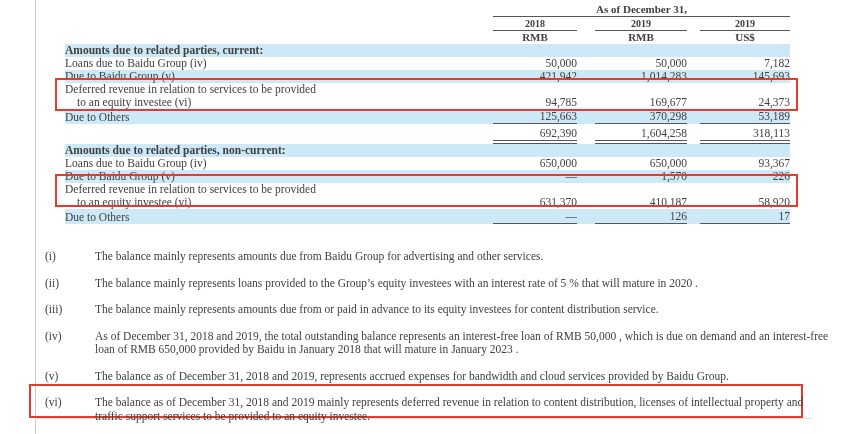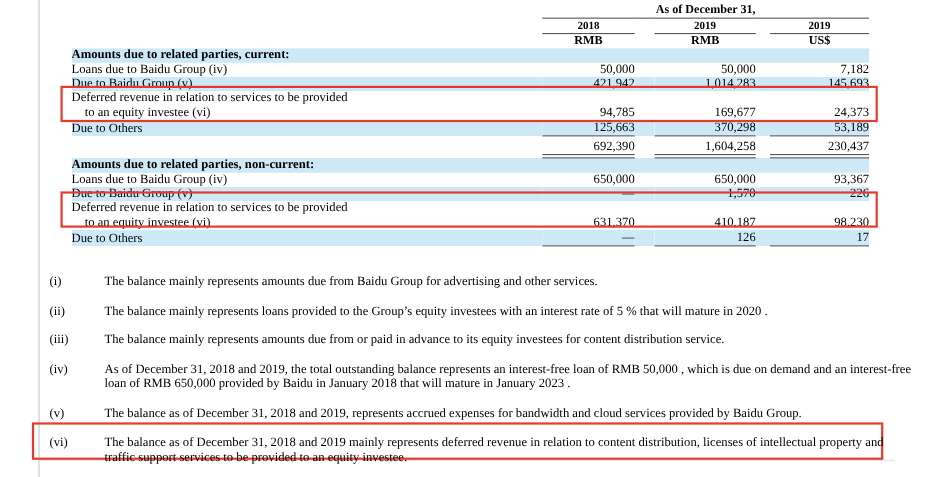--- a/index.html
+++ b/index.html
@@ -1,18 +1,18 @@
 <!DOCTYPE html>
 <html><head>
 <meta charset="utf-8">
 <style>
   html,body { margin:0; padding:0; background:#ffffff; }
   .page {
     position:relative; width:844px; height:434px; background:#ffffff;
-    font-family:"Liberation Serif","DejaVu Serif",serif; color:#000000;
+    font-family:"Liberation Serif","DejaVu Serif",serif; color:#404040;
     overflow:hidden;
   }
   .vline { position:absolute; left:35px; top:0; width:1px; height:434px; background:#c9c9c9; }
   .hline-bottom { position:absolute; left:35px; top:418px; width:778px; height:1px; background:#e2e2e2; }
 
   
   table.fin { position:absolute; left:65px; top:3px; width:725px; border-collapse:collapse; table-layout:fixed; font-size:11.5px; }
   table.fin td { padding:0; height:13px; line-height:13px; white-space:nowrap; overflow:hidden; vertical-align:bottom; }
   td.lbl { text-align:left; padding-left:2px; }
   td.lbl.indent { padding-left:12px; }
@@ -123,21 +123,21 @@
       <td class="num">370,298</td>
       <td class="gap"></td>
       <td class="num">53,189</td>
     </tr>
     <tr class="bg-white rule-double">
       <td class="lbl"></td>
       <td class="num">692,390</td>
       <td class="gap"></td>
       <td class="num">1,604,258</td>
       <td class="gap"></td>
-      <td class="num">230,437</td>
+      <td class="num">318,113</td>
     </tr>
 
     <tr class="bg-blue">
       <td colspan="6" class="lbl section">Amounts due to related parties, non-current:</td>
     </tr>
     <tr class="bg-white">
       <td class="lbl">Loans due to Baidu Group (iv)</td>
       <td class="num">650,000</td>
       <td class="gap"></td>
       <td class="num">650,000</td>
@@ -154,21 +154,21 @@
     </tr>
     <tr class="bg-white">
       <td colspan="6" class="lbl">Deferred revenue in relation to services to be provided</td>
     </tr>
     <tr class="bg-white">
       <td class="lbl indent">to an equity investee (vi)</td>
       <td class="num">631,370</td>
       <td class="gap"></td>
       <td class="num">410,187</td>
       <td class="gap"></td>
-      <td class="num">98,230</td>
+      <td class="num">58,920</td>
     </tr>
     <tr class="bg-blue rule-single">
       <td class="lbl">Due to Others</td>
       <td class="num">—</td>
       <td class="gap"></td>
       <td class="num">126</td>
       <td class="gap"></td>
       <td class="num">17</td>
     </tr>
   </tbody>

